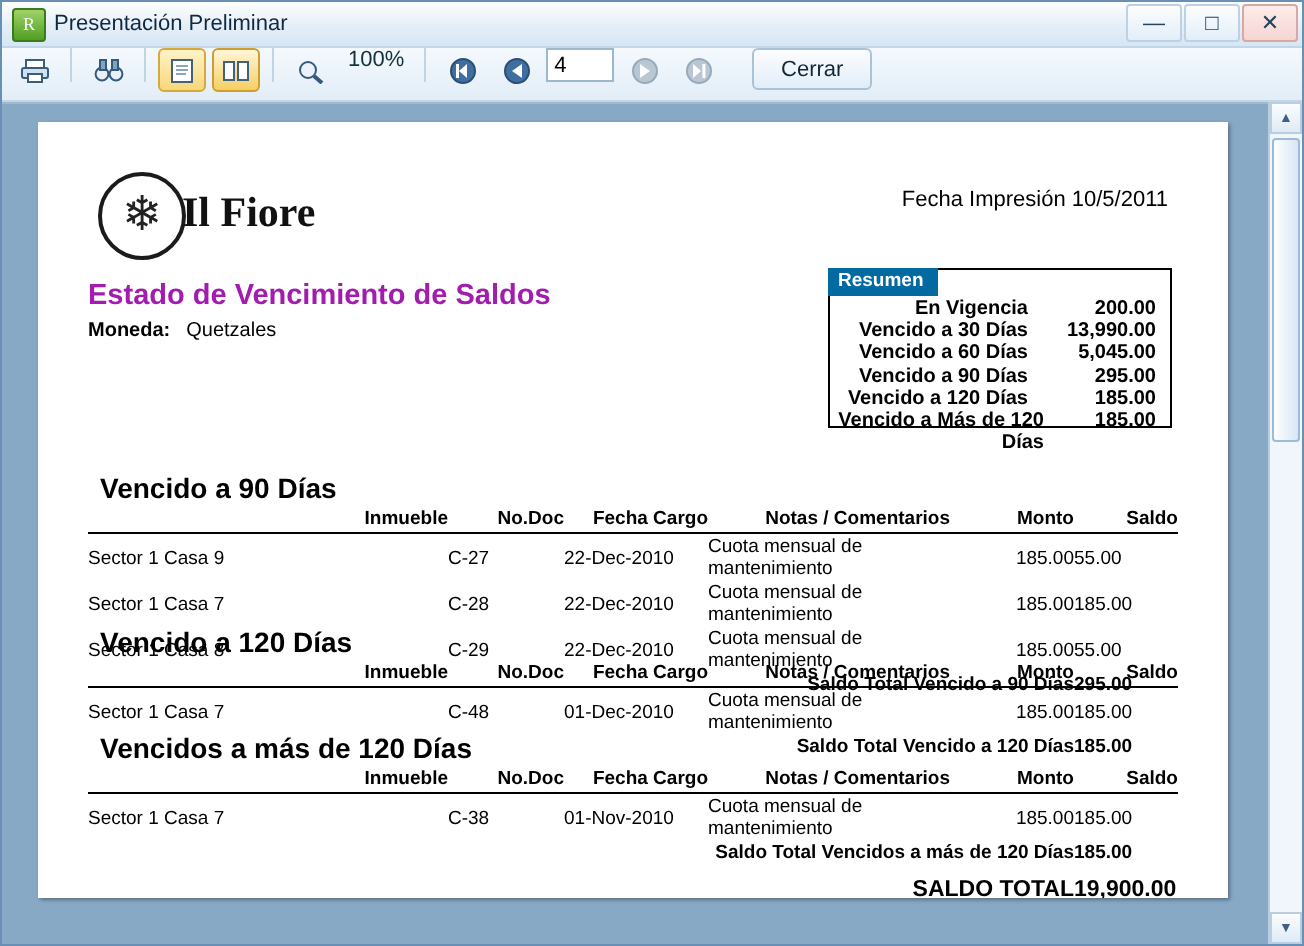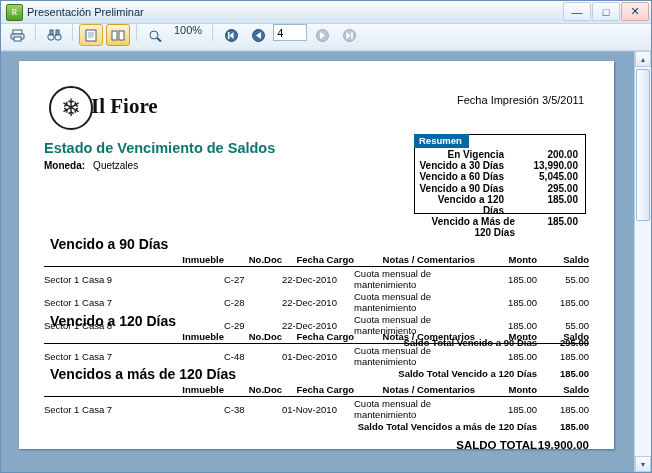--- a/index.html
+++ b/index.html
@@ -130,56 +130,56 @@
     position:absolute;left:72px;top:33px;
     font-family:"Liberation Serif",serif;
     font-size:21px;font-weight:bold;color:#111;
   }
   .print-date{
     position:absolute;right:30px;top:33px;
     font-size:11px;color:#000;
   }
   .doc-title{
     position:absolute;left:25px;top:79px;
-    font-size:14.5px;font-weight:bold;color:#0f766e;
+    font-size:14.5px;font-weight:bold;color:#a21caf;
   }
   .currency{
     position:absolute;left:25px;top:99px;font-size:10px;
   }
   .currency b{font-weight:bold;}
   .currency span{margin-left:8px;}
   
   .summary{
     position:absolute;left:395px;top:73px;width:170px;height:78px;
     border:1px solid #000;
   }
   .summary-tab{
     position:absolute;left:395px;top:73px;
     background:#0369a1;color:#fff;font-size:9.5px;font-weight:bold;
     padding:1px 7px 2px 5px;
   }
   .summary-rows{position:absolute;left:395px;top:88px;width:170px;font-size:10px;}
-  .srow{display:flex;padding:0 6px 0 0;line-height:11.2px;gap:10px;}
+  .srow{display:flex;padding:0 6px 0 0;line-height:11.2px;}
   .srow .lbl{flex:1 1 auto;text-align:right;padding-right:10px;font-weight:bold;}
   .srow .val{width:54px;text-align:right;font-weight:bold;}
   
   .section{position:absolute;left:25px;width:545px;}
   .sec-title{font-size:14px;font-weight:bold;margin:0 0 2px 6px;}
   table.grid{border-collapse:collapse;width:545px;font-size:9.5px;}
   table.grid th{
     font-weight:bold;text-align:right;font-size:9.5px;padding:0 0 1px 0;
     border-bottom:1px solid #000;
   }
   table.grid td{padding:1px 0 0 0;font-size:9.5px;}
   .c-inm{width:180px;padding-left:8px;}
   .c-doc{width:58px;}
   .c-fec{width:72px;}
   .c-not{width:auto;}
   .c-mon{width:62px;text-align:right;}
-  .c-sal{width:52px;text-align:right;}
+  .c-sal{width:52px;}
   .total-row td{font-weight:bold;font-size:10.5px;padding-top:3px;}
   .total-row .tlabel{text-align:right;}
 </style>
 </head>
 <body>
 
 <div class="window">
 
   <div class="titlebar">
     <div class="app-icon">R</div>
@@ -252,30 +252,31 @@
           <polygon points="5,3 5,10 10,6.5" fill="#fff"></polygon>
         </svg>
     </div>
     <div class="tbtn">
       <svg width="15" height="13" viewBox="0 0 15 13">
           <circle cx="7.5" cy="6.5" r="6" fill="#b9c7d4" stroke="#98a9b8"></circle>
           <polygon points="4.5,3 4.5,10 8.5,6.5" fill="#fff"></polygon>
           <rect x="9.2" y="3" width="1.5" height="7" fill="#fff"></rect>
         </svg>
     </div>
+    <div class="close-btn">Cerrar</div>
   </div>
 
   <div class="preview-outer">
     <div class="preview-area">
       <div class="page">
         <div class="rpt">
 
           <div class="logo">❄</div>
           <div class="brand">Il Fiore</div>
-          <div class="print-date">Fecha Impresión 3/5/2011</div>
+          <div class="print-date">Fecha Impresión 10/5/2011</div>
 
           <div class="doc-title">Estado de Vencimiento de Saldos</div>
           <div class="currency">
             <b>Moneda:</b><span>Quetzales</span>
           </div>
 
           <div class="summary"></div>
           <div class="summary-tab">Resumen</div>
           <div class="summary-rows">
             <div class="srow">

